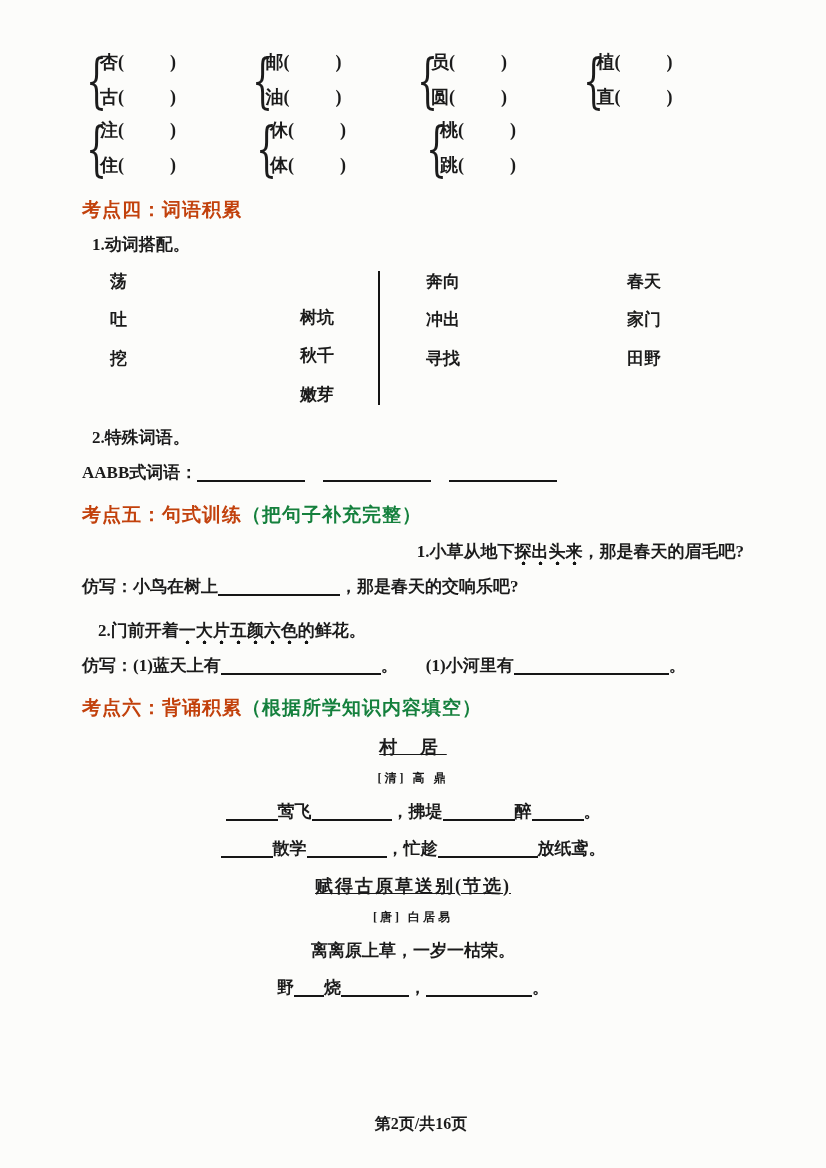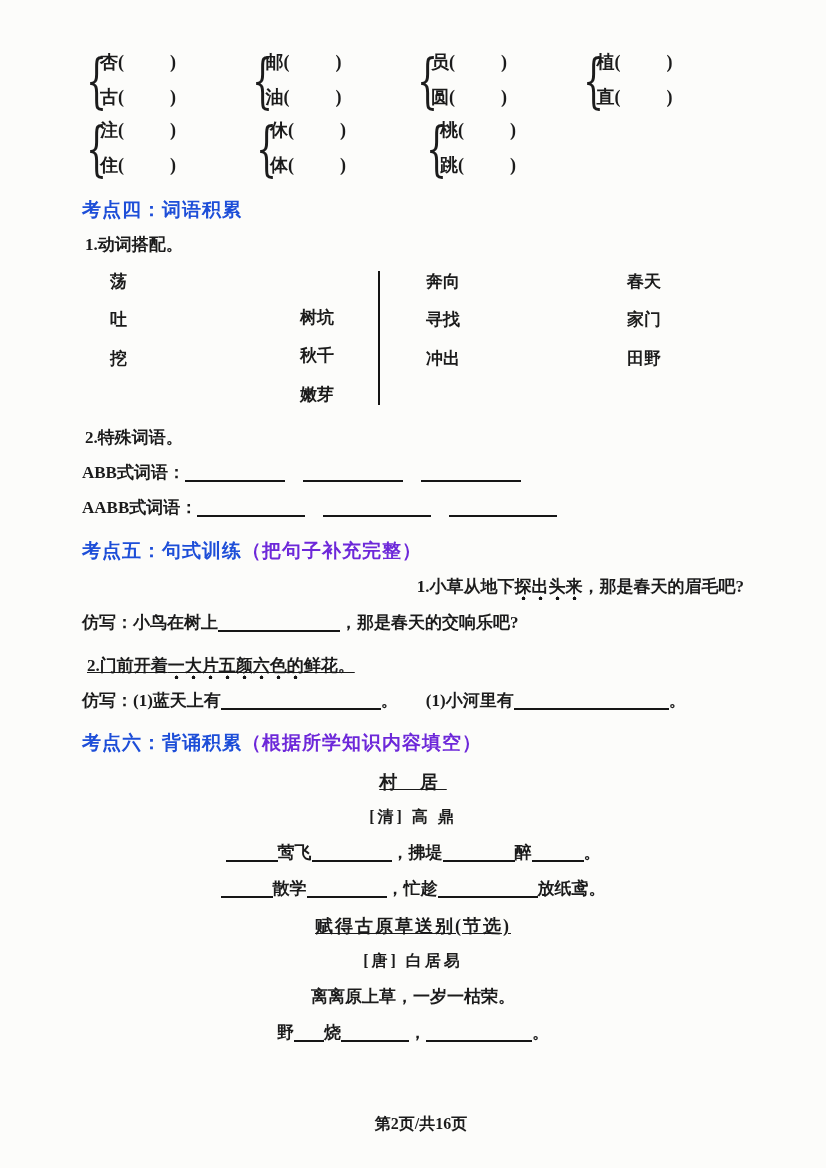--- a/index.html
+++ b/index.html
@@ -18,23 +18,23 @@
   .brace{
     font-family:"DejaVu Serif",serif;font-weight:400;font-size:60px;line-height:1;
     display:inline-block;transform:scaleX(.55);transform-origin:center;width:18px;
     margin-right:0;
   }
   .pair-col{display:flex;flex-direction:column;gap:15px;font-size:18px;}
   .pair-item{white-space:nowrap;line-height:1.1;}
   .answer-gap{display:inline-block;width:46px;}
   
   .sec-head{font-size:19px;margin:20px 0 10px 0;letter-spacing:1px;}
-  .red{color:#1d4ed8;}
-  .blue{color:#6d28d9;}
-  .q-label{margin:12px 0 10px 3px;}
+  .red{color:#c2410c;}
+  .blue{color:#15803d;}
+  .q-label{margin:12px 0 10px 10px;}
   .indent{margin-left:26px;}
   
   .verb-table{display:flex;margin:16px 0 8px 28px;}
   .vt-col{display:flex;flex-direction:column;gap:17px;}
   .vt-c1{width:190px;}
   .vt-c2{width:76px;margin-top:36px;}
   .vt-c3{width:201px;}
   .vt-div{width:2px;background:#141414;margin:0 46px 0 2px;align-self:stretch;}
   
   .bl{display:inline-block;border-bottom:2px solid #161616;height:1.02em;vertical-align:-4px;}
@@ -43,21 +43,21 @@
   .line{margin:14px 0;}
   
   .em-dots{
     background-image:radial-gradient(circle at 50% 40%, #141414 1.7px, transparent 2.1px);
     background-size:1em 6px;background-repeat:repeat-x;background-position:left bottom;
     padding-bottom:6px;
   }
   
   .poem{text-align:center;}
   .poem-title{font-size:18px;letter-spacing:9px;margin:16px 0 4px 0;text-decoration:underline;}
-  .poem-author{font-size:16px;letter-spacing:3px;margin:13px 0;}
+  .poem-author{font-size:12px;letter-spacing:3px;margin:13px 0;}
   .poem-line{margin:15px 0;font-size:17px;}
   
   .footer{position:absolute;left:8px;bottom:34px;width:100%;text-align:center;font-size:16px;}
 </style>
 </head>
 <body>
 
 <div class="page">
 
   <div class="pair-section">
@@ -126,47 +126,44 @@
         <span>挖</span>
       </div>
       <div class="vt-col vt-c2">
         <span>树坑</span>
         <span>秋千</span>
         <span>嫩芽</span>
       </div>
       <div class="vt-div"></div>
       <div class="vt-col vt-c3">
         <span>奔向</span>
+        <span>冲出</span>
         <span>寻找</span>
-        <span>冲出</span>
       </div>
       <div class="vt-col">
         <span>春天</span>
         <span>家门</span>
         <span>田野</span>
       </div>
     </div>
     <div class="q-label" style="margin-top:22px;">2.特殊词语。</div>
-    <div class="line indent">
-      <span>ABB式词语：</span><span class="bl" style="width:100px;"></span><span class="gap-s"></span><span class="bl" style="width:100px;"></span><span class="gap-s"></span><span class="bl" style="width:100px;"></span>
-    </div>
     <div class="line indent">
       <span>AABB式词语：</span><span class="bl" style="width:108px;"></span><span class="gap-s"></span><span class="bl" style="width:108px;"></span><span class="gap-s"></span><span class="bl" style="width:108px;"></span>
     </div>
   </div>
 
   <div>
     <div class="sec-head"><span class="red">考点五：句式训练</span><span class="blue">（把句子补充完整）</span></div>
     <div class="line" style="margin-left:3px;text-align:right;">
       <span>1.小草从地下</span><span class="em-dots">探出头来</span><span>，那是春天的眉毛吧?</span>
     </div>
     <div class="line indent">
       <span>仿写：小鸟在树上</span><span class="bl" style="width:122px;"></span><span>，那是春天的交响乐吧?</span>
     </div>
-    <div class="line" style="margin-left:5px;margin-top:22px;text-decoration:underline;">
+    <div class="line" style="margin-left:16px;margin-top:22px;">
       <span>2.门前开着</span><span class="em-dots">一大片五颜六色的</span><span>鲜花。</span>
     </div>
     <div class="line indent">
       <span>仿写：(1)蓝天上有</span><span class="bl" style="width:160px;"></span><span>。</span><span class="gap-m"></span><span>(1)小河里有</span><span class="bl" style="width:155px;"></span><span>。</span>
     </div>
   </div>
 
   <div>
     <div class="sec-head"><span class="red">考点六：背诵积累</span><span class="blue">（根据所学知识内容填空）</span></div>
 

